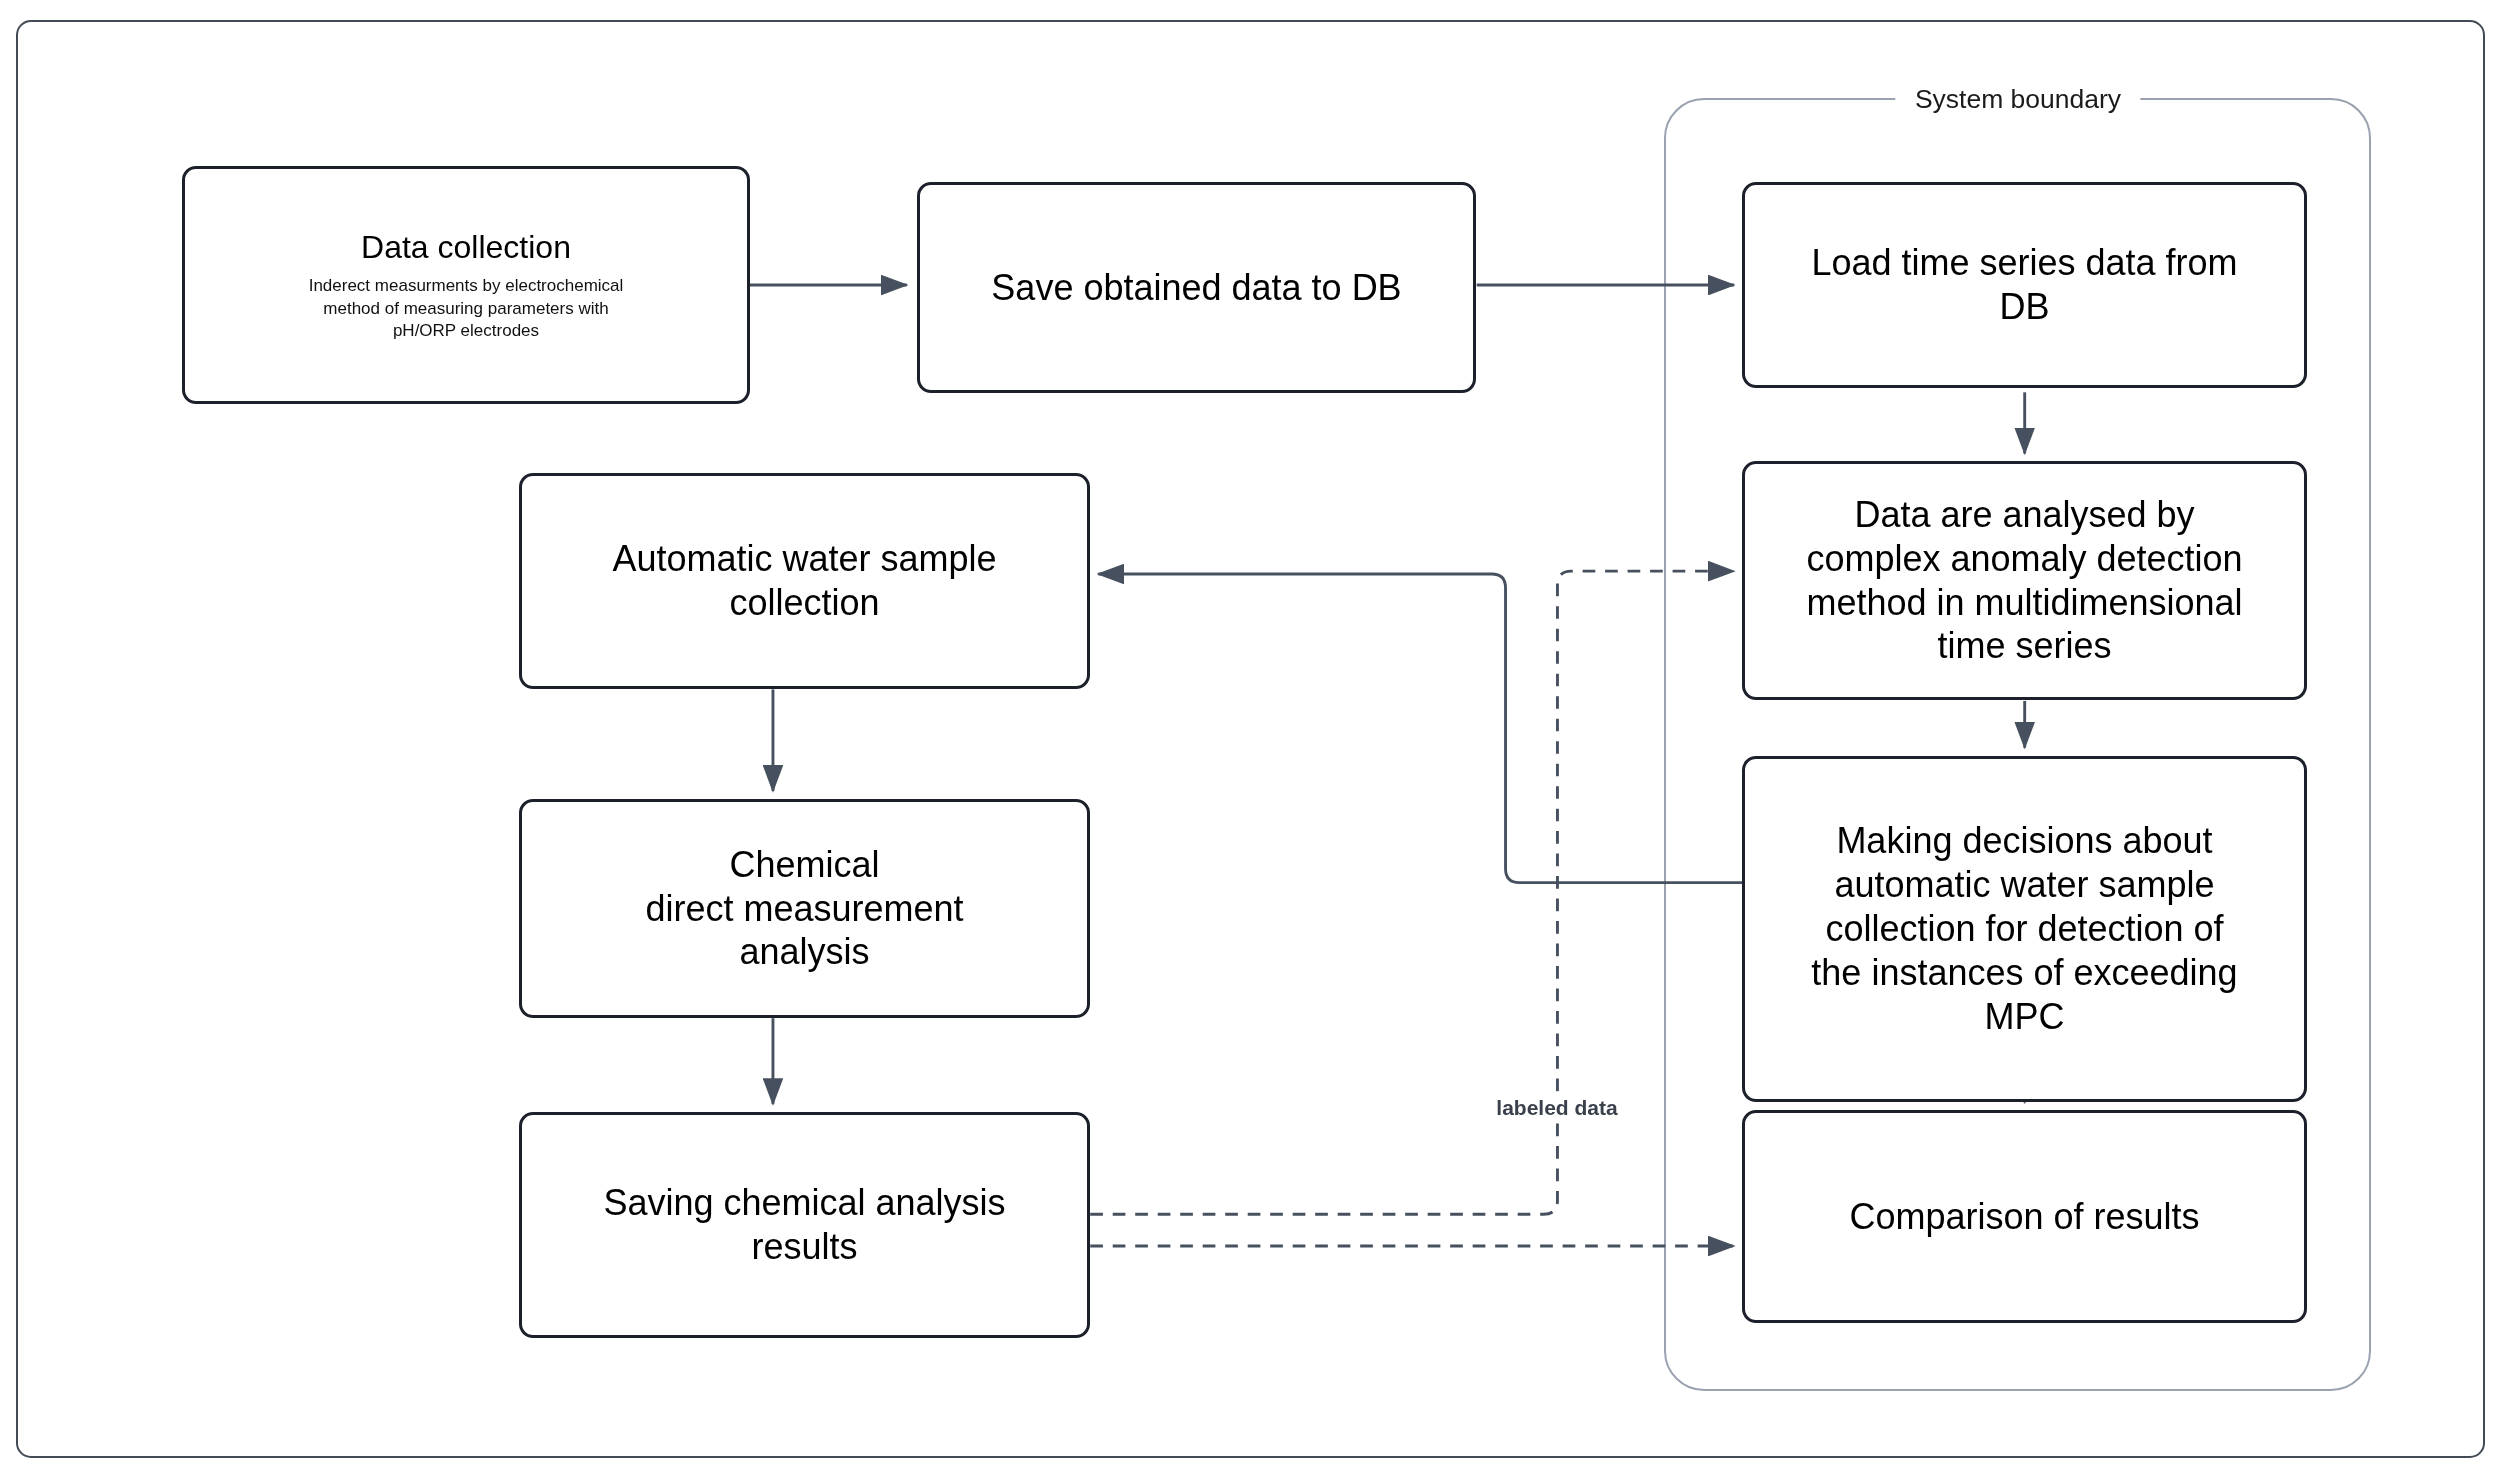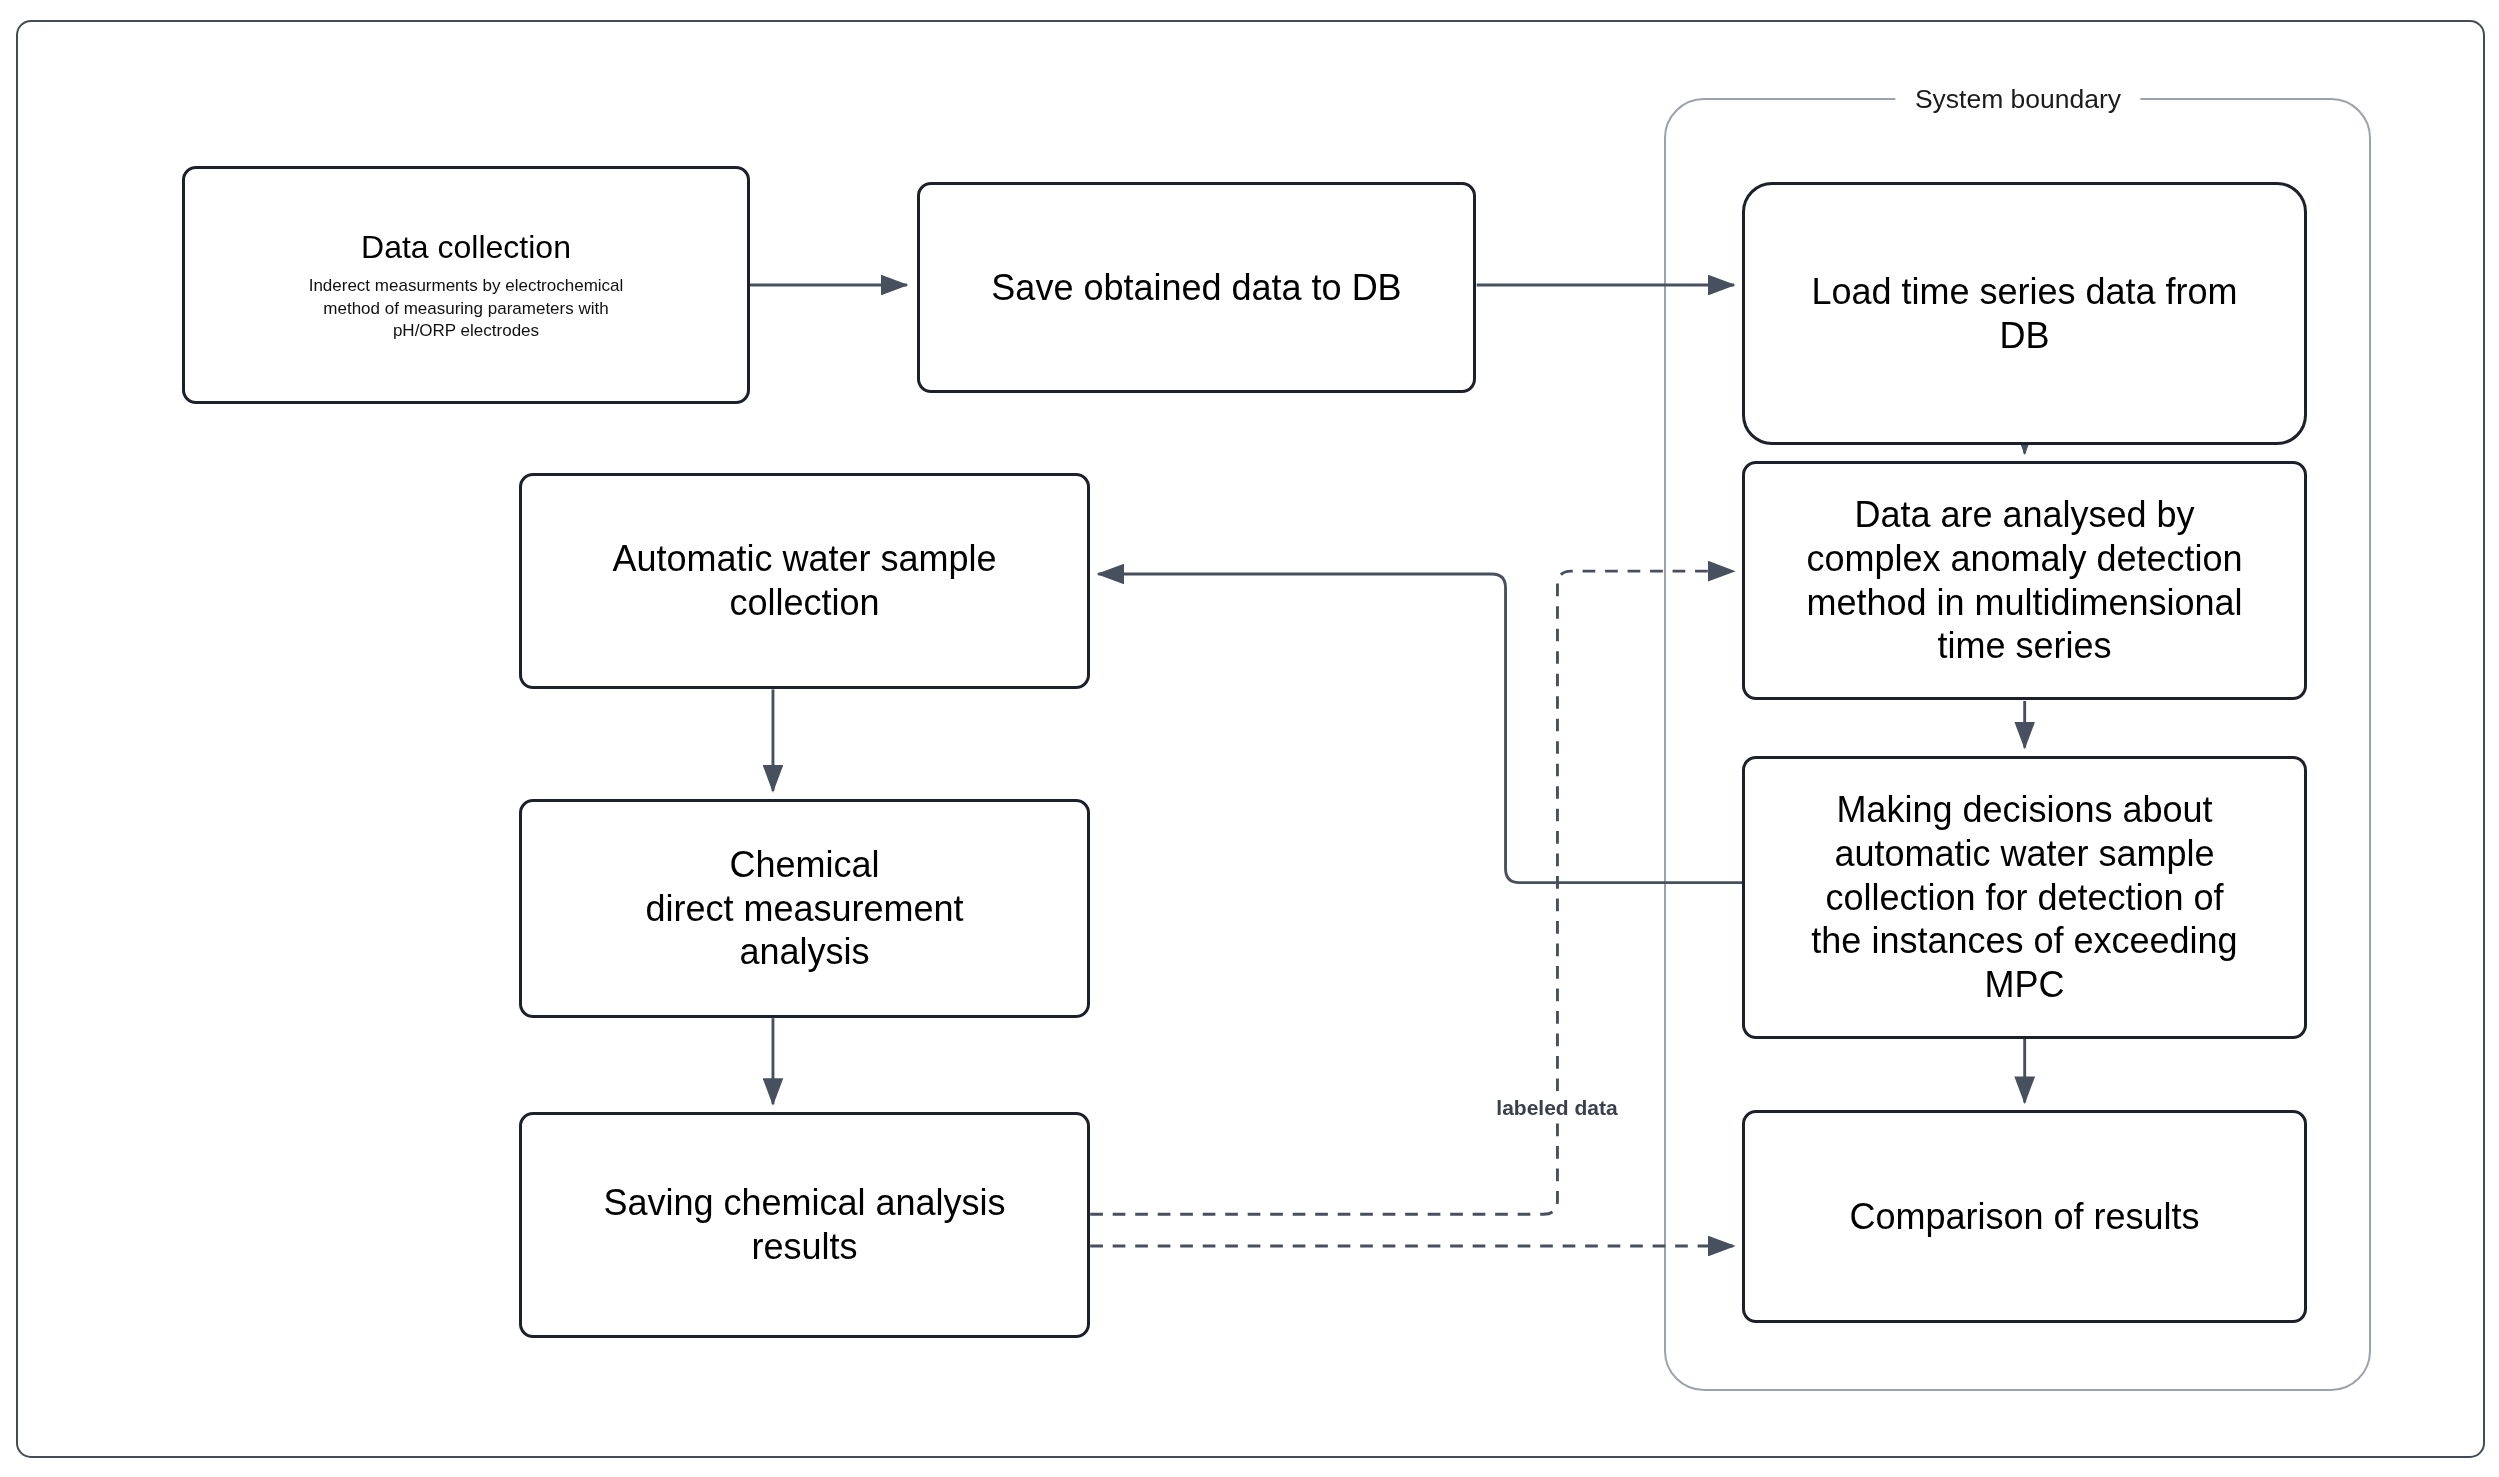--- a/index.html
+++ b/index.html
@@ -139,33 +139,33 @@
     <div class="node-title">Data collection</div>
     <div class="node-subtitle">Inderect measurments by electrochemical
 method of measuring parameters with
 pH/ORP electrodes</div>
   </div>
 
   <div class="node" style="left:917px; top:182px; width:559px; height:211px;">
     <div class="node-text">Save obtained data to DB</div>
   </div>
 
-  <div class="node" style="left:1742px; top:182px; width:565px; height:263px;border-radius:30px;">
+  <div class="node" style="left:1742px; top:182px; width:565px; height:206px;">
     <div class="node-text">Load time series data from
 DB</div>
   </div>
 
   <div class="node" style="left:1742px; top:461px; width:565px; height:239px;">
     <div class="node-text">Data are analysed by
 complex anomaly detection
 method in multidimensional
 time series</div>
   </div>
 
-  <div class="node" style="left:1742px; top:756px; width:565px; height:283px;">
+  <div class="node" style="left:1742px; top:756px; width:565px; height:346px;">
     <div class="node-text">Making decisions about
 automatic water sample
 collection for detection of
 the instances of exceeding
 MPC</div>
   </div>
 
   <div class="node" style="left:1742px; top:1110px; width:565px; height:213px;">
     <div class="node-text">Comparison of results</div>
   </div>

